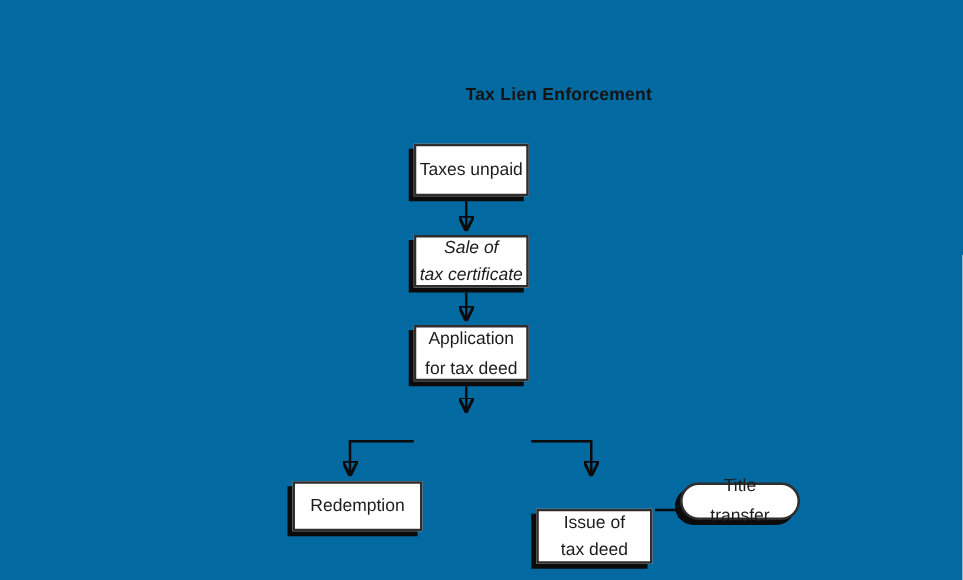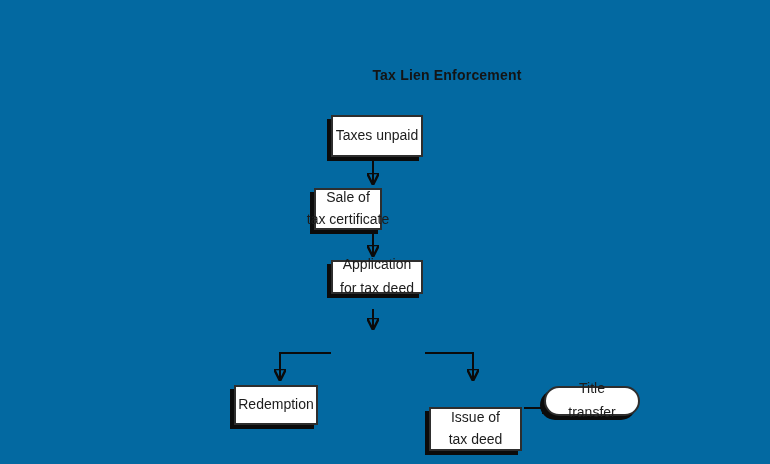--- a/index.html
+++ b/index.html
@@ -40,24 +40,24 @@
     flex-direction: column;
     align-items: center;
     justify-content: center;
     text-align: center;
     font-size: 14px;
     line-height: 1.55;
     color: #1c1c1c;
   }
   .node span { display: block; white-space: nowrap; }
   #n-taxes-unpaid          { left: 331px; top: 115px; width: 92px; height: 42px; }
-  #n-sale-of-certificate   { left: 314px; top: 188px; width: 68px; height: 42px; }
-  #n-application-tax-deed  { left: 331px; top: 260px; width: 92px; height: 34px; line-height: 1.7; }
+  #n-sale-of-certificate   { left: 331px; top: 188px; width: 92px; height: 42px; font-style: italic; }
+  #n-application-tax-deed  { left: 331px; top: 260px; width: 92px; height: 45px; line-height: 1.7; }
   #n-tax-sale-foreclosure  { left: 331px; top: 333px; width: 94px; height: 42px; }
-  #n-redemption            { left: 234px; top: 385px; width: 84px; height: 40px; }
+  #n-redemption            { left: 234px; top: 385px; width: 104px; height: 40px; }
   #n-issue-tax-deed        { left: 429px; top: 407px; width: 93px; height: 44px; }
   #n-title-transfer        { left: 544px; top: 386px; width: 96px; height: 30px; line-height: 1.7; border-radius: 18px; }
   svg.connectors {
     position: absolute;
     left: 0;
     top: 0;
     width: 770px;
     height: 464px;
     pointer-events: none;
   }

